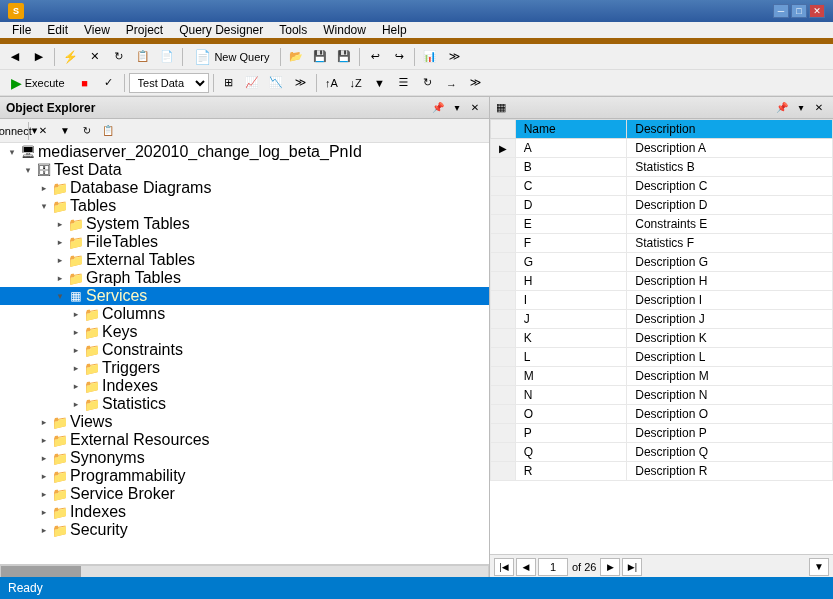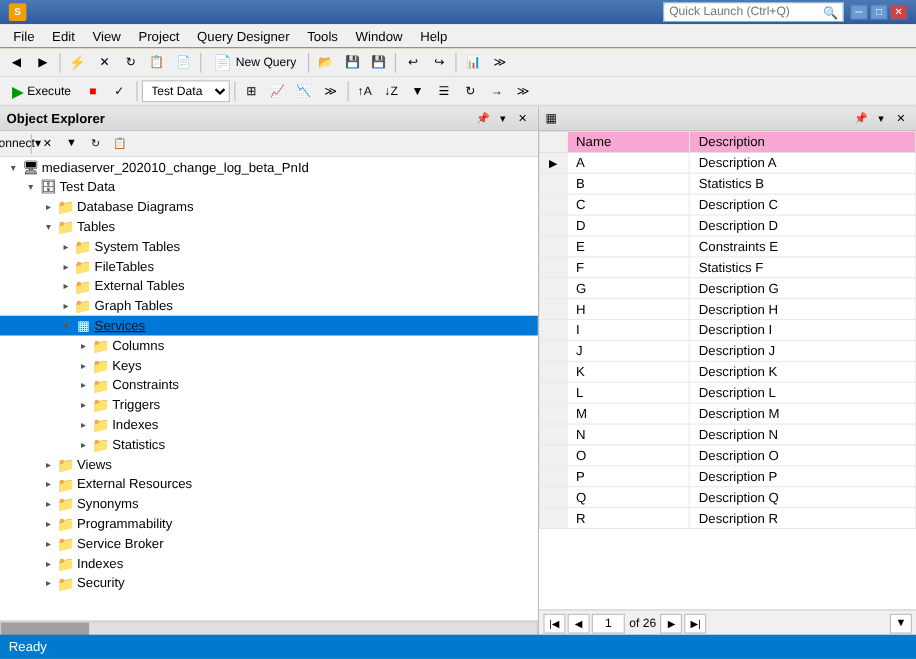--- a/index.html
+++ b/index.html
@@ -21,21 +21,21 @@
     .title-bar-controls { display: flex; gap: 2px; }
     .title-btn { width: 16px; height: 14px; background: #6a9bd4; border: 1px solid #4a70a8; color: white; font-size: 9px; display: flex; align-items: center; justify-content: center; cursor: pointer; }
 
     
     .menu-bar {
       background: #f0f0f0;
       height: 22px;
       display: flex;
       align-items: center;
       padding: 0 4px;
-      border-bottom: 1px solid #a16207;
+      border-bottom: 6px solid #a16207;
     }
     .menu-item {
       padding: 2px 8px;
       font-size: 12px;
       cursor: pointer;
       color: #000;
     }
 
     
     .toolbar-area {
@@ -135,24 +135,24 @@
     .tree-item {
       display: flex;
       align-items: center;
       height: 18px;
       padding-right: 4px;
       cursor: pointer;
       white-space: nowrap;
       font-size: 12px;
     }
     .tree-item.selected { background: #0078d7; color: white; }
-    .tree-item.selected .tree-label { color: #0f172a; text-decoration: underline; }
+    .tree-item.selected .tree-label { color: #fef9c3; }
     .tree-toggle { width: 16px; height: 16px; display: flex; align-items: center; justify-content: center; flex-shrink: 0; font-size: 9px; color: #555; }
     .tree-icon { width: 16px; height: 16px; display: flex; align-items: center; justify-content: center; flex-shrink: 0; margin-right: 2px; }
-    .tree-label { font-size: 12px; }
+    .tree-label { font-size: 16px; }
     .indent1 { padding-left: 4px; }
     .indent2 { padding-left: 20px; }
     .indent3 { padding-left: 36px; }
     .indent4 { padding-left: 52px; }
     .indent5 { padding-left: 68px; }
 
     
     .folder-icon { color: #dcb85a; font-size: 13px; }
 
     
@@ -180,21 +180,21 @@
     .data-grid {
       flex: 1;
       overflow: auto;
     }
     .grid-table {
       border-collapse: collapse;
       width: 100%;
       font-size: 12px;
     }
     .grid-table th {
-      background: #f9a8d4;
+      background: #0ea5e9;
       border: 1px solid #ddd;
       padding: 2px 8px;
       text-align: left;
       font-weight: normal;
       position: sticky;
       top: 0;
       font-size: 12px;
     }
     .grid-table td {
       border: 1px solid #e8e8e8;
@@ -261,24 +261,20 @@
     }
   </style>
 </head>
 <body>
 
 <div class="title-bar">
   <div class="title-bar-left">
     <div class="title-bar-icon">S</div>
   </div>
   <div style="display:flex; align-items:center; gap:6px;">
-    <div style="display:flex; align-items:center; background:white; height:18px; border:1px solid #8ab4cc;">
-      <input type="text" style="border: none; outline: none; font-size: 11px; width: 140px; padding: 0px 4px;" placeholder="Quick Launch (Ctrl+Q)">
-      <span style="padding:0 4px; color:#555;">🔍</span>
-    </div>
     <div class="title-bar-controls">
       <button class="title-btn">─</button>
       <button class="title-btn">□</button>
       <button class="title-btn" style="background:#cc4444;">✕</button>
     </div>
   </div>
 </div>
 
 <div class="menu-bar">
   <span class="menu-item">File</span>

